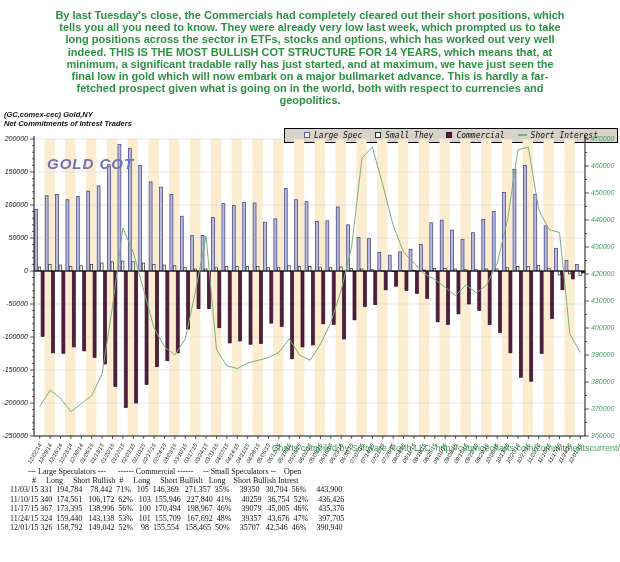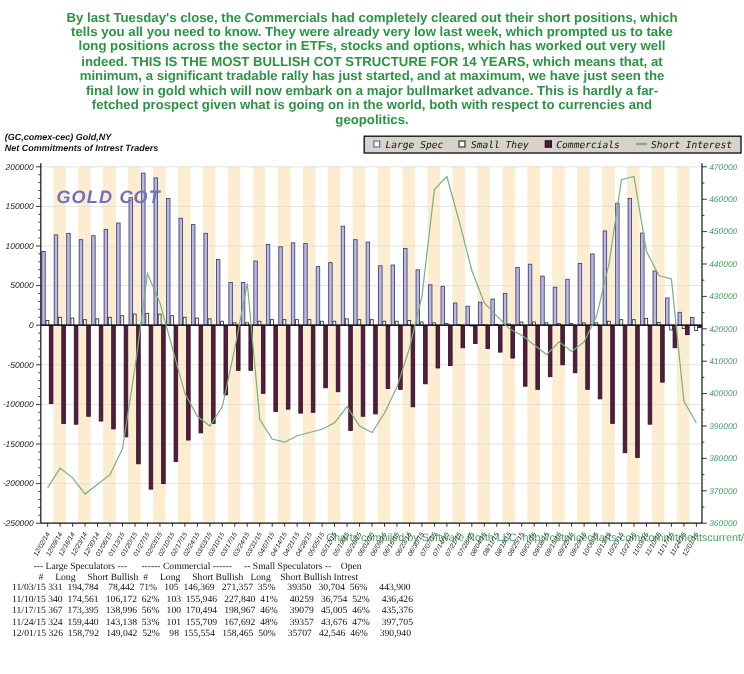--- a/index.html
+++ b/index.html
@@ -7,22 +7,22 @@
   .page{position:relative;width:620px;height:562px;overflow:hidden;background:#fff;}
 
   .commentary{
     margin:9px auto 0 auto;max-width:512px;text-align:center;
     font-weight:bold;font-size:11px;line-height:12.2px;color:#2e9245;
   }
 
   .chart-block{position:relative;margin-top:0;height:362px;font-style:italic;}
   .chart-titles{position:absolute;left:4px;top:3px;font-weight:bold;font-size:7.5px;line-height:9px;color:#111;}
   .legend{
-    position:absolute;right:2px;top:6px;background:#d7d3ca;border:1px solid #000;
-    padding:2px 7px;font-family:"DejaVu Sans Mono",monospace;font-size:8px;color:#111;
+    position:absolute;right:2px;top:21px;background:#d7d3ca;border:1px solid #000;
+    padding:2px 19px;font-family:"DejaVu Sans Mono",monospace;font-size:8px;color:#111;
     display:flex;align-items:center;gap:13px;white-space:nowrap;
   }
   .legend-item{display:flex;align-items:center;gap:4px;}
   .sw{display:inline-block;width:6px;height:6px;box-sizing:border-box;}
   .sw.large{background:#fff;border:1px solid #5c5ca8;}
   .sw.small{background:#fff;border:1px solid #2a2a2a;}
   .sw.comm{background:#531e3c;border:1px solid #30102a;}
   .sw.oi{width:9px;height:2px;background:#79b07e;border:none;}
 
   svg{display:block;}
@@ -52,21 +52,21 @@
       <span class="legend-item">
         <span class="sw large"></span>
         <span>Large Spec</span>
       </span>
       <span class="legend-item">
         <span class="sw small"></span>
         <span>Small They</span>
       </span>
       <span class="legend-item">
         <span class="sw comm"></span>
-        <span>Commercials</span>
+        <span>Commercial</span>
       </span>
       <span class="legend-item">
         <span class="sw oi"></span>
         <span>Short Interest</span>
       </span>
     </div>
 
     <svg id="cot-svg" width="620" height="340" viewBox="0 0 620 340" style="position:absolute;left:0;top:22px;">
         <rect x="44.39622641509434" y="10" width="10.39622641509434" height="297" fill="#fcecd0"></rect>
         <rect x="65.18867924528303" y="10" width="10.39622641509434" height="297" fill="#fcecd0"></rect>

